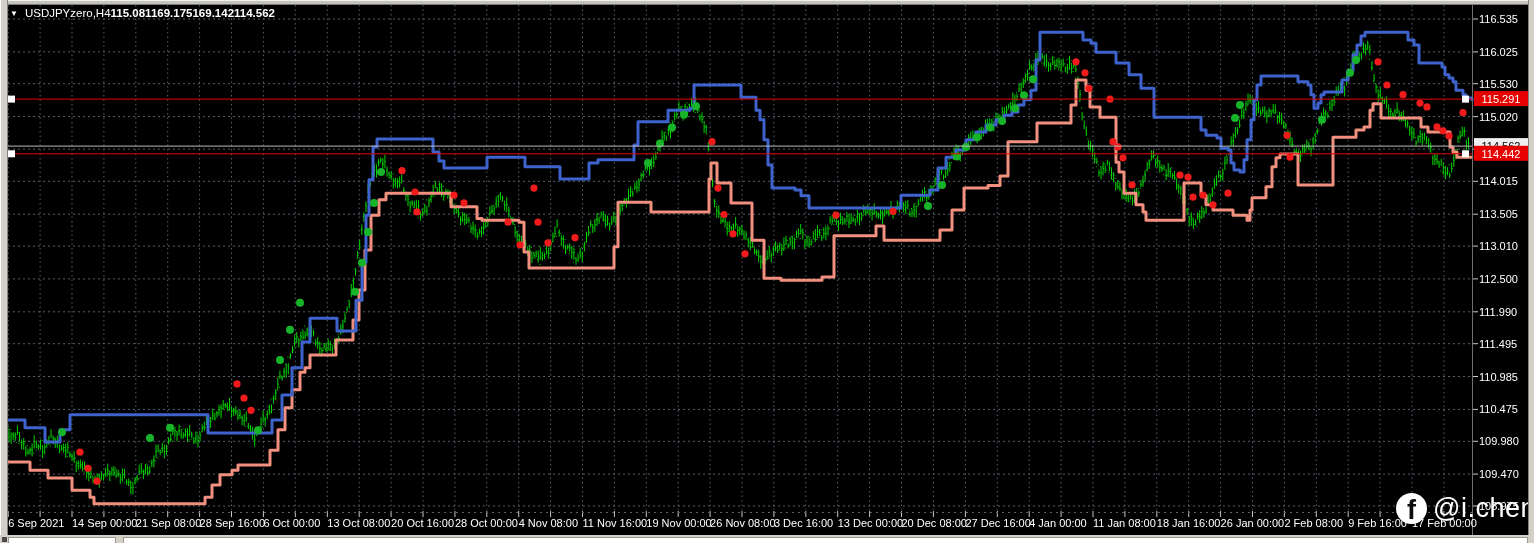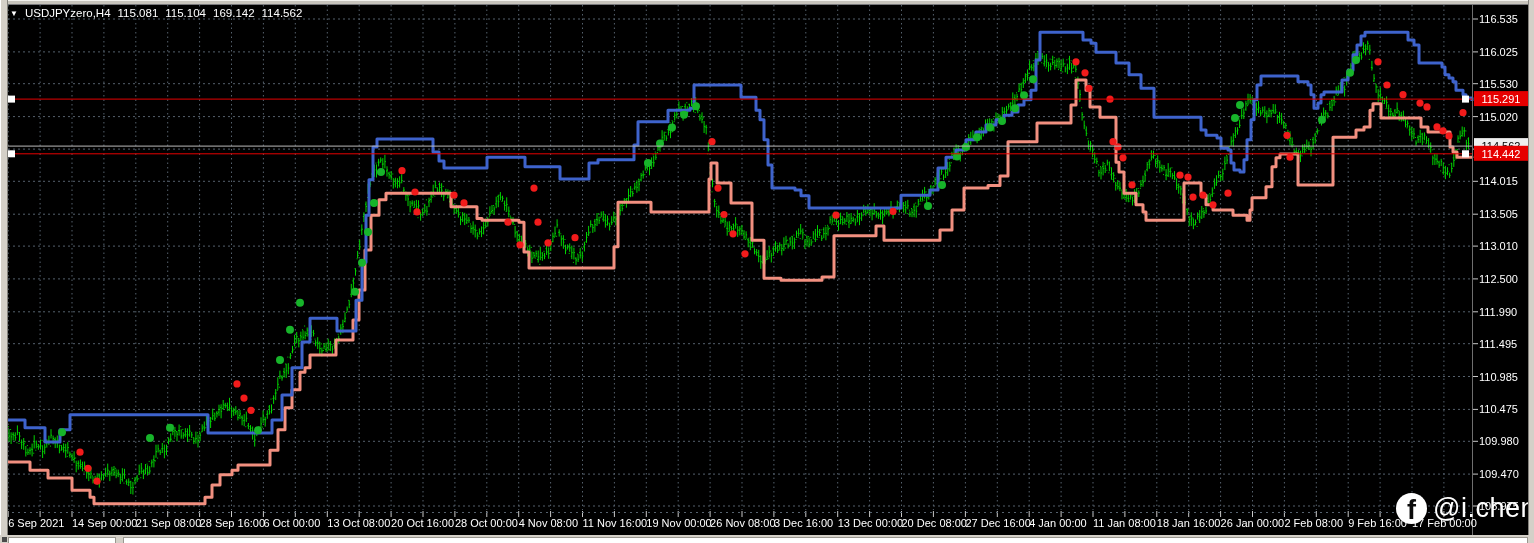--- a/index.html
+++ b/index.html
@@ -11,21 +11,21 @@
   .border-left{position:absolute;left:0;top:0;width:8px;height:543px;
     background:#d4d0c8;border-left:1px solid #fff;border-right:1px solid #84827d;box-sizing:border-box;z-index:6;}
   .border-right{position:absolute;right:0;top:0;width:6px;height:543px;
     background:#d4d0c8;border-left:1px solid #84827d;box-sizing:border-box;z-index:6;}
   .statusbar{position:absolute;left:0;top:535px;width:1534px;height:8px;background:#d4d0c8;z-index:7;}
   .statusbar .corner{position:absolute;left:2px;top:2px;width:5px;height:5px;background:#4a4a4a;}
   .statusbar .cell-a{position:absolute;left:8px;top:2px;width:108px;height:6px;background:#fff;border:1px solid #9a978f;border-bottom:none;box-sizing:border-box;}
   .statusbar .cell-b{position:absolute;left:123px;top:2px;width:1405px;height:6px;background:#fff;border:1px solid #9a978f;border-bottom:none;box-sizing:border-box;}
   .ohlc{position:absolute;left:10px;top:7px;color:#fff;font-size:11.5px;white-space:nowrap;z-index:5;}
   .ohlc .tri{display:inline-block;font-size:8px;margin-right:7px;transform:translateY(-1px);}
-  .ohlc span.val{margin-left:7px;}
+  .ohlc span.val{margin-left:0;font-weight:bold;}
   .watermark{position:absolute;left:1396px;top:493px;display:flex;align-items:center;z-index:5;}
   .fb{width:31px;height:31px;border-radius:50%;background:#fff;color:#0b0b0b;overflow:hidden;
       font-weight:bold;font-size:27px;text-align:center;line-height:34px;margin-right:6px;}
   .handle{color:#fff;font-size:27px;letter-spacing:.5px;}
 </style>
 </head>
 <body>
 
 <div class="stage">
   <svg id="plot" width="1534" height="543" viewBox="0 0 1534 543">
@@ -172,21 +172,21 @@
       <text x="1412" y="527" fill="#ffffff" font-size="11">17 Feb 00:00</text>
       <rect x="1474" y="138.1" width="54" height="15" fill="#efefef"></rect>
       <text x="1501" y="150.1" fill="#000000" font-size="11" text-anchor="middle">114.562</text>
       <rect x="1474" y="91.1" width="54" height="15" fill="#e60000"></rect>
       <text x="1501" y="103.1" fill="#ffffff" font-size="11" text-anchor="middle">115.291</text>
       <rect x="1474" y="145.8" width="54" height="15" fill="#e60000"></rect>
       <text x="1501" y="157.8" fill="#ffffff" font-size="11" text-anchor="middle">114.442</text>
     </svg>
 
   <div class="ohlc">
-    <span class="tri">▼</span><span>USDJPYzero,H4</span><span class="val">115.081</span><span class="val">115.104</span><span class="val">169.142</span><span class="val">114.562</span>
+    <span class="tri">▼</span><span>USDJPYzero,H4</span><span class="val">115.081</span><span class="val">169.175</span><span class="val">169.142</span><span class="val">114.562</span>
   </div>
 
   <div class="watermark">
     <div class="fb">f</div>
     <span class="handle">@i.chen</span>
   </div>
 
   <div class="border-top"></div>
   <div class="border-left"></div>
   <div class="border-right"></div>

